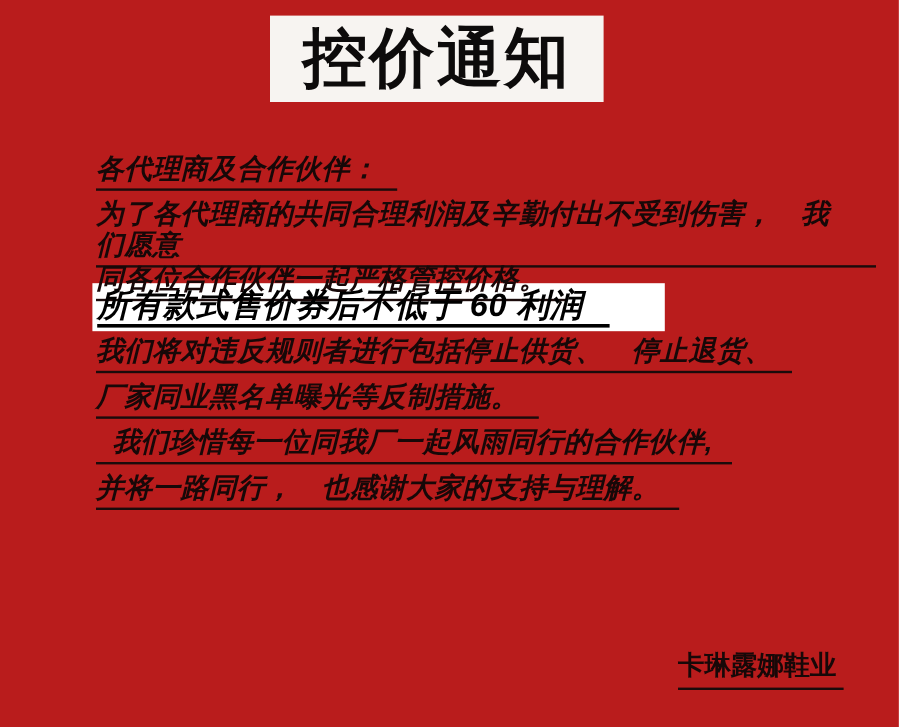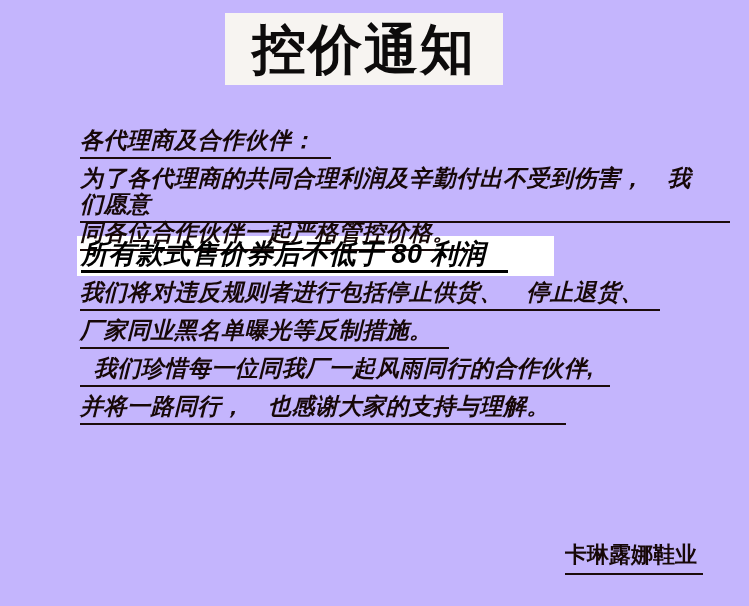--- a/index.html
+++ b/index.html
@@ -81,33 +81,33 @@
     display: inline-block;
     white-space: pre-wrap;
     padding-bottom: 3px;
     padding-right: 6px;
     border-bottom: 2px solid;
   }
 </style>
 </head>
 <body>
 
-<div class="page" style="background: #c4b5fd; color: rgb(23, 8, 8);">
+<div class="page" style="background: #b91c1c; color: rgb(23, 8, 8);">
 
   <div class="title-box" style="background: rgb(247, 244, 241);">
     <div class="title-text" style="color: rgb(13, 11, 11);">控价通知</div>
   </div>
 
   <div class="body-block">
       <div class="line"><span class="u" style="border-bottom-color: rgb(27, 11, 11);">各代理商及合作伙伴：</span></div>
       <div class="line"><span class="u" style="border-bottom-color: rgb(27, 11, 11);">为了各代理商的共同合理利润及辛勤付出不受到伤害，　我们愿意</span></div>
       <div class="line"><span class="u" style="border-bottom-color: rgb(27, 11, 11); margin-top: 16px;">同各位合作伙伴一起严格管控价格。</span></div>
       <div class="line highlight">
         <div class="strip" style="background: rgb(255, 255, 255);">
-          <span class="u" style="border-bottom-color: rgb(0, 0, 0); color: rgb(0, 0, 0);">所有款式售价券后不低于 80 利润</span>
+          <span class="u" style="border-bottom-color: rgb(0, 0, 0); color: rgb(0, 0, 0);">所有款式售价券后不低于 60 利润</span>
         </div>
       </div>
       <div class="line"><span class="u" style="border-bottom-color: rgb(27, 11, 11);">我们将对违反规则者进行包括停止供货、　停止退货、</span></div>
       <div class="line"><span class="u" style="border-bottom-color: rgb(27, 11, 11);">厂家同业黑名单曝光等反制措施。</span></div>
       <div class="line"><span class="u" style="border-bottom-color: rgb(27, 11, 11);">  我们珍惜每一位同我厂一起风雨同行的合作伙伴,</span></div>
       <div class="line"><span class="u" style="border-bottom-color: rgb(27, 11, 11);">并将一路同行，　也感谢大家的支持与理解。</span></div>
     </div>
 
   <div class="signature">
     <span class="u" style="border-bottom-color: rgb(27, 11, 11); margin-left: 24px;">卡琳露娜鞋业</span>

